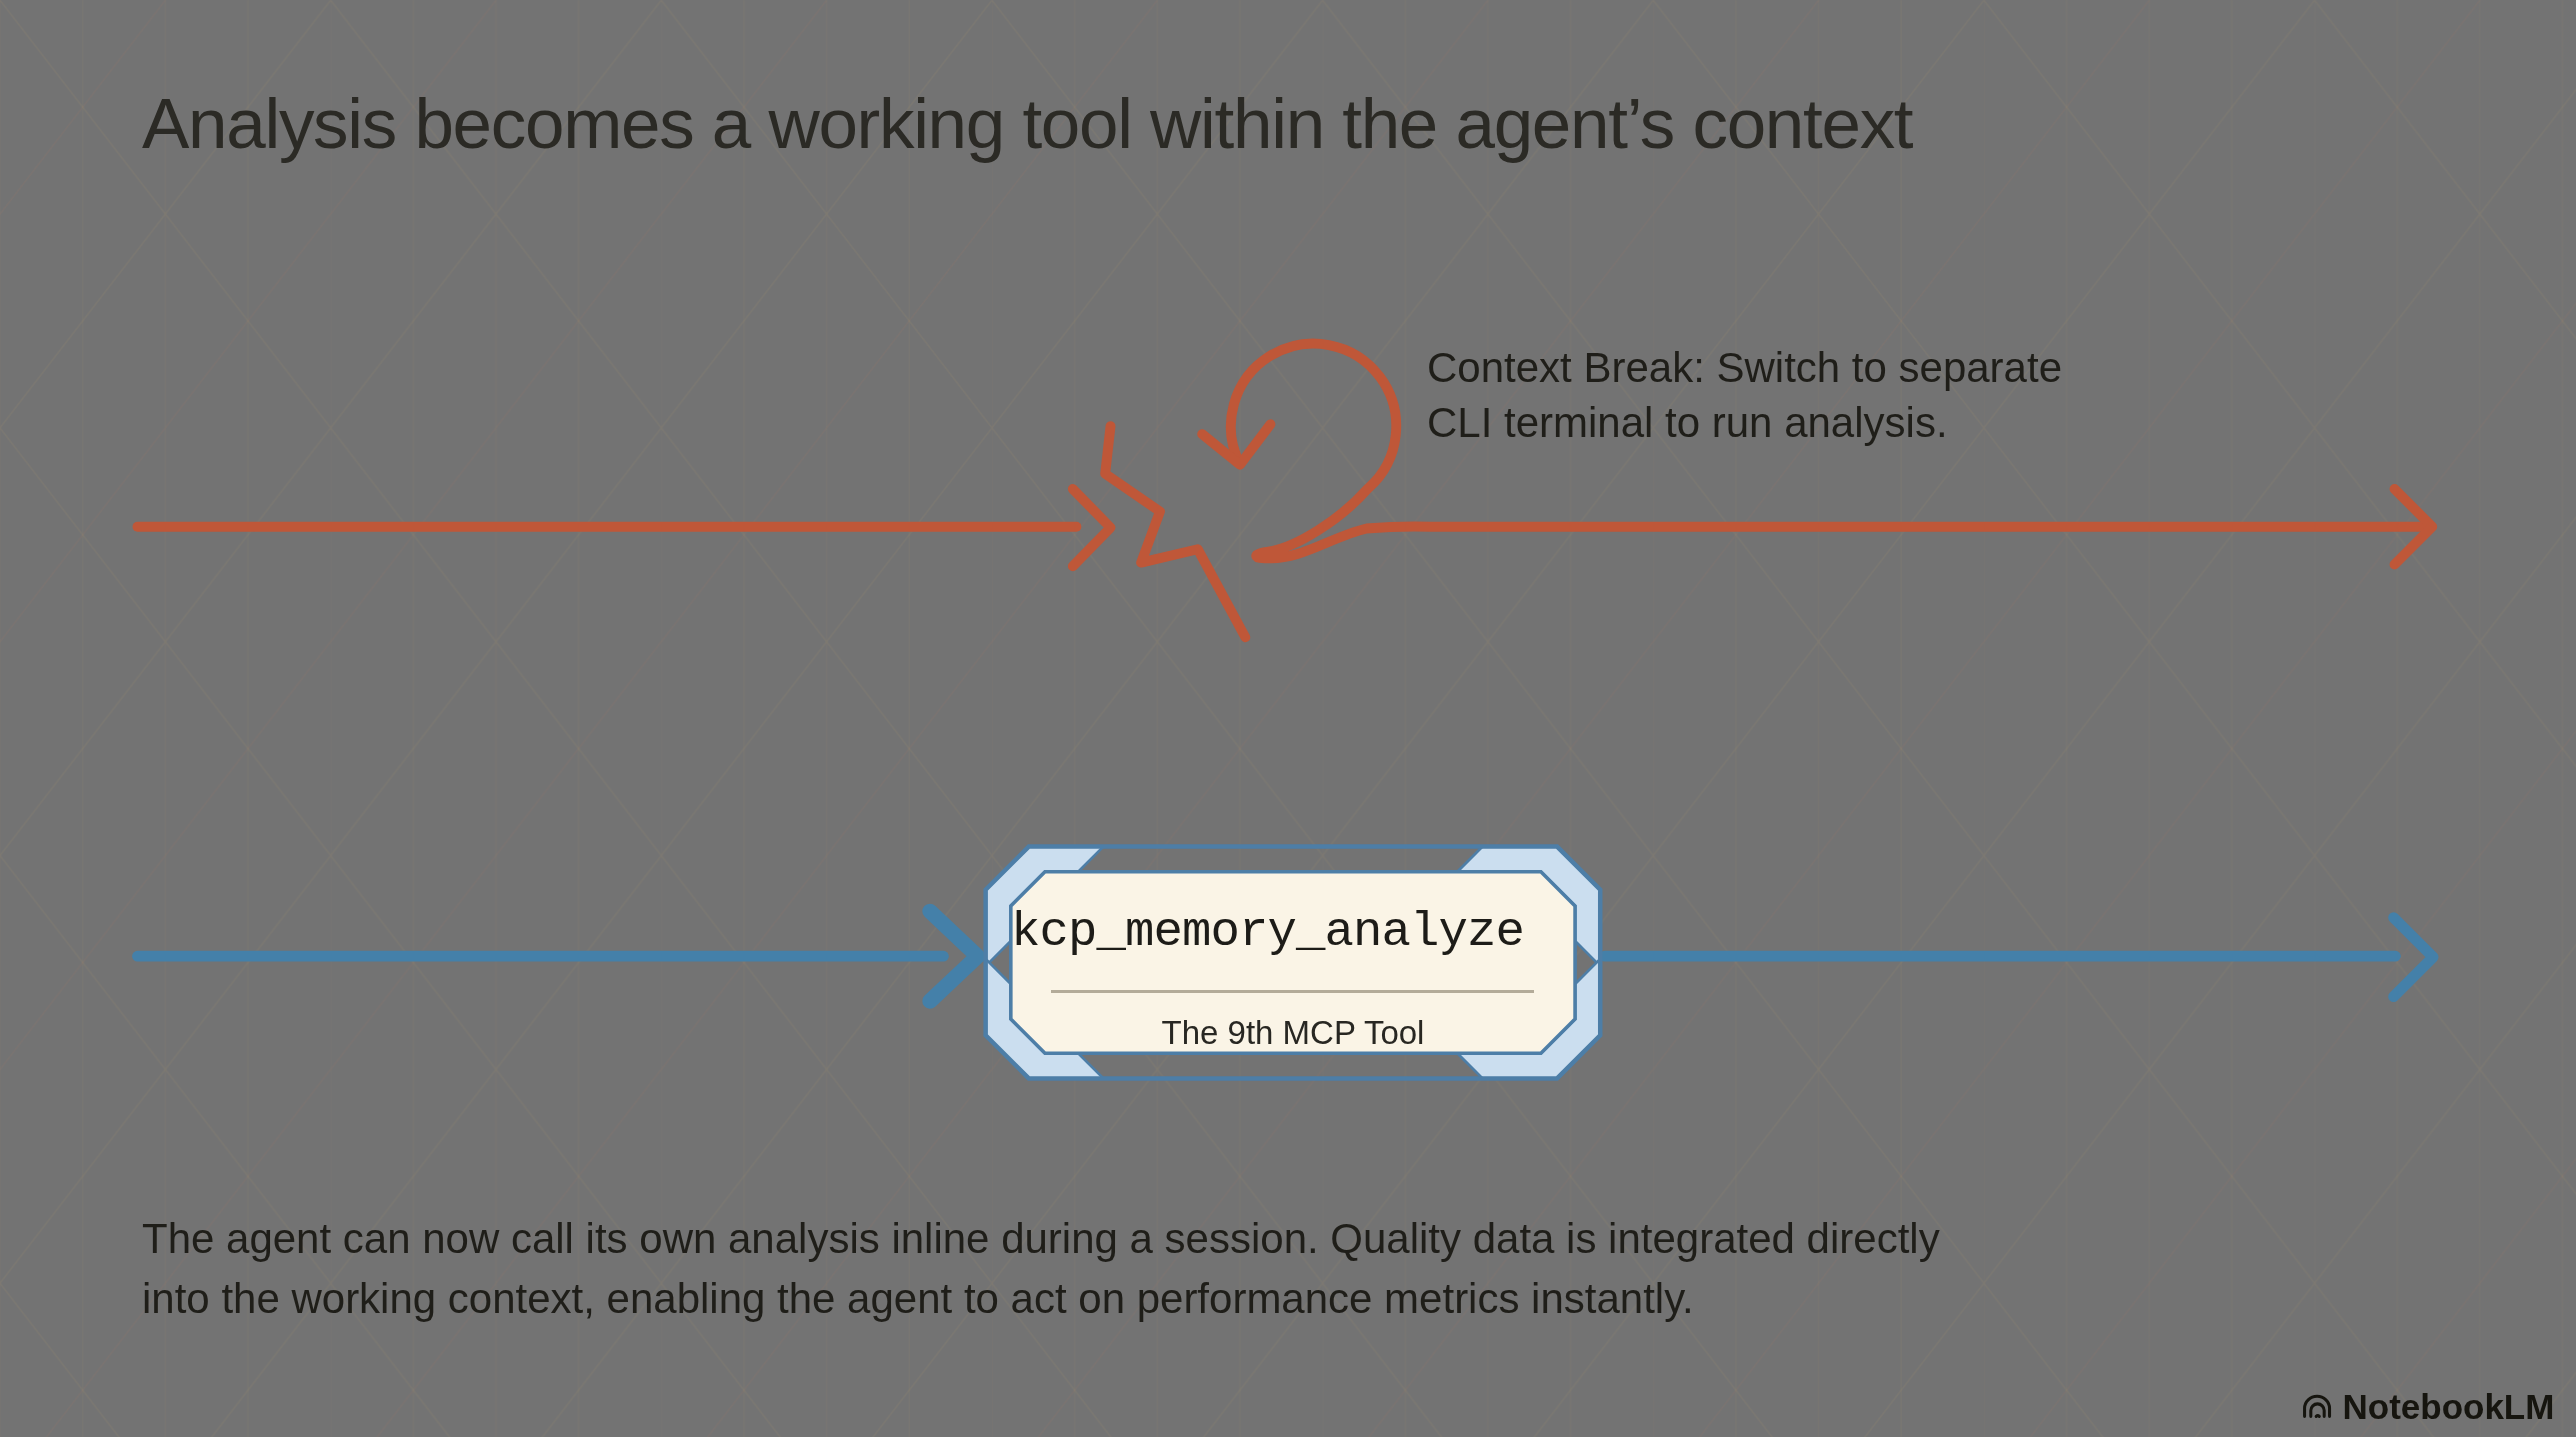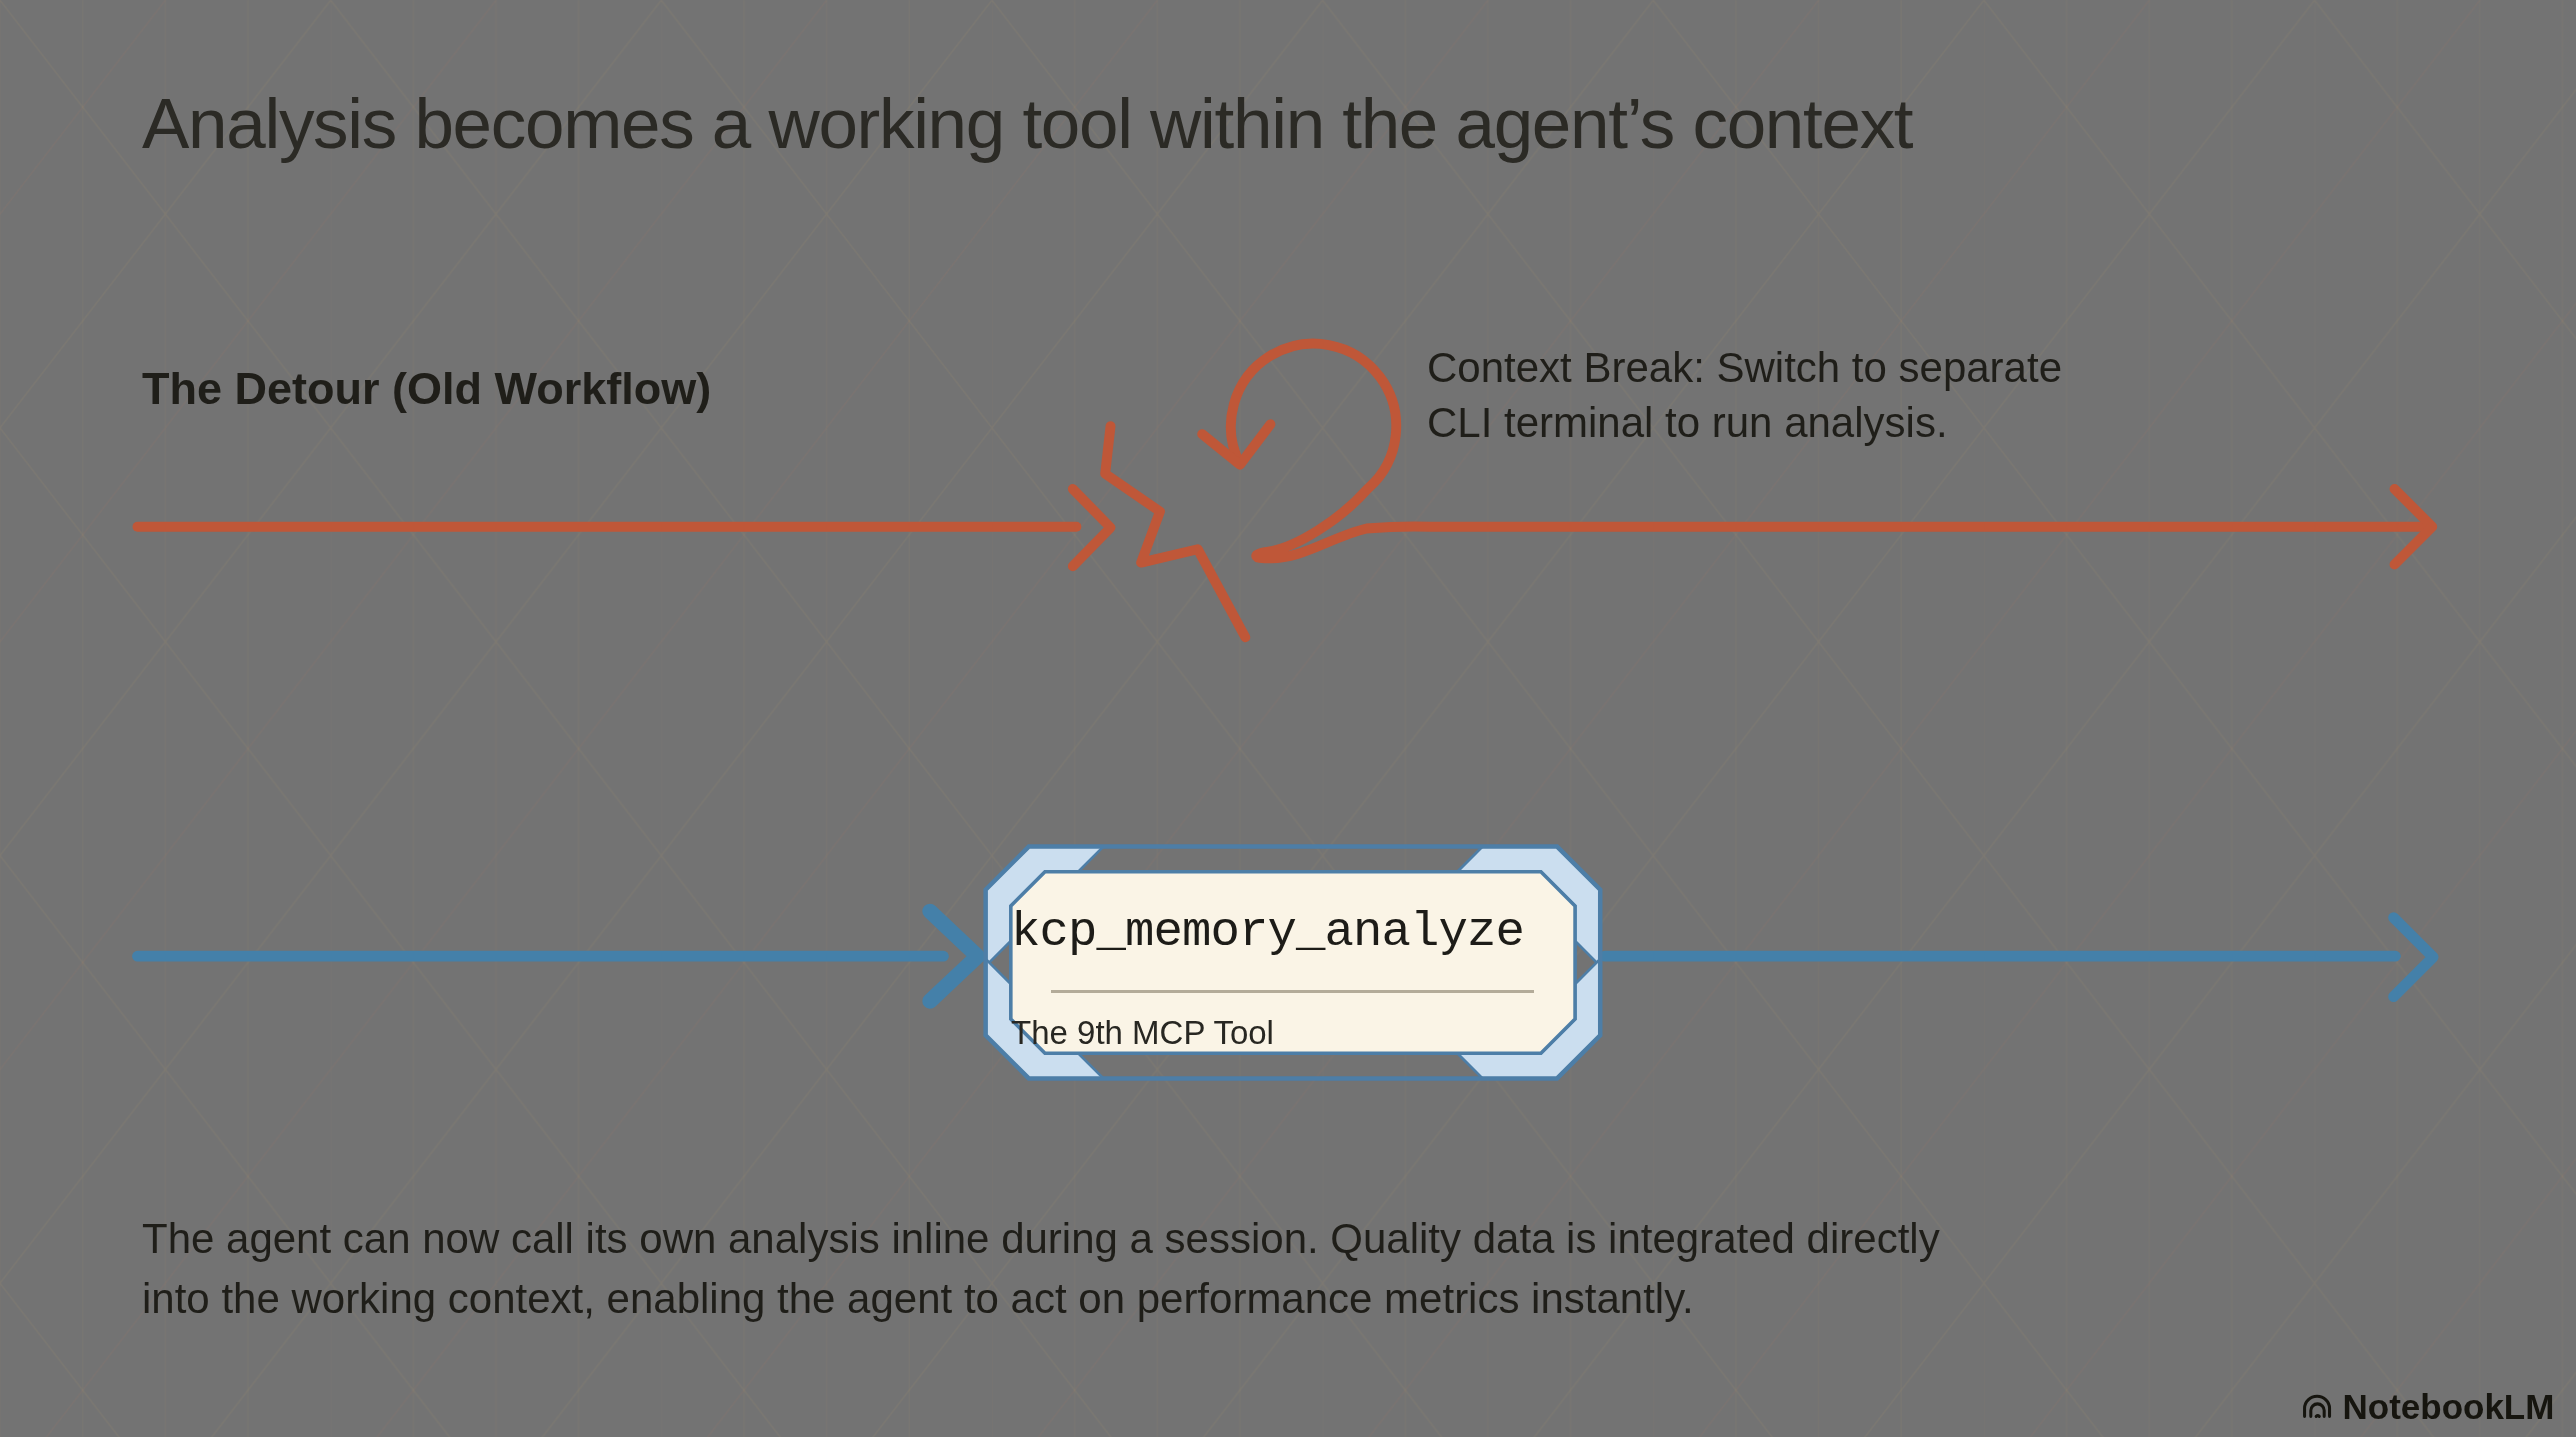--- a/index.html
+++ b/index.html
@@ -25,21 +25,21 @@
   }
   .tool-name{
     position:absolute;left:1011px;top:904px;width:564px;
     font-family:"Liberation Mono","DejaVu Sans Mono",monospace;
     font-size:49px;font-weight:500;color:#1d1c18;letter-spacing:-0.9px;white-space:nowrap;
   }
   .tool-divider{
     position:absolute;left:1051px;top:990px;width:483px;height:2.7px;background:#b3ab99;
   }
   .tool-subtitle{
-    position:absolute;left:1011px;top:1014px;width:564px;
+    position:absolute;left:1011px;top:1014px;width:564px;text-align:center;
     font-size:33px;color:#282722;white-space:nowrap;
   }
   .summary{
     position:absolute;left:142px;top:1209px;width:2264px;
     font-size:42px;line-height:1.43;color:#1f1e19;white-space:pre-line;
   }
   .watermark{
     position:absolute;right:21.6px;bottom:10.8px;
     display:flex;align-items:center;gap:8px;
     font-size:35px;font-weight:700;color:#16150f;
@@ -85,21 +85,20 @@
         <polygon points="1228,1200 1145,1200 1097,1152 1097,1067 1125,1095 1125,1134 1163,1172 1200,1172"></polygon>
         <polygon points="1650,1200 1733,1200 1781,1152 1781,1067 1753,1095 1753,1134 1715,1172 1622,1172"></polygon>
       </g>
       <path d="M1145,942 H1733 L1781,990 V1152 L1733,1200 H1145 L1097,1152 V990 Z" fill="none" stroke="#4d7ea7" stroke-width="5"></path>
       <path d="M1163,970 H1715 L1753,1008 V1134 L1715,1172 H1163 L1125,1134 V1008 Z" fill="#faf4e6" stroke="#4d7ea7" stroke-width="4"></path>
     </g>
   </svg>
 
   <div class="title">Analysis becomes a working tool within the agent’s context</div>
 
-  <div class="row-label old">The Detour (Old Workflow)</div>
   <div class="annotation">Context Break: Switch to separate
 CLI terminal to run analysis.</div>
 
 
   <div class="tool-name">kcp_memory_analyze</div>
   <div class="tool-divider"></div>
   <div class="tool-subtitle">The 9th MCP Tool</div>
 
   <div class="summary">The agent can now call its own analysis inline during a session. Quality data is integrated directly
 into the working context, enabling the agent to act on performance metrics instantly.</div>

